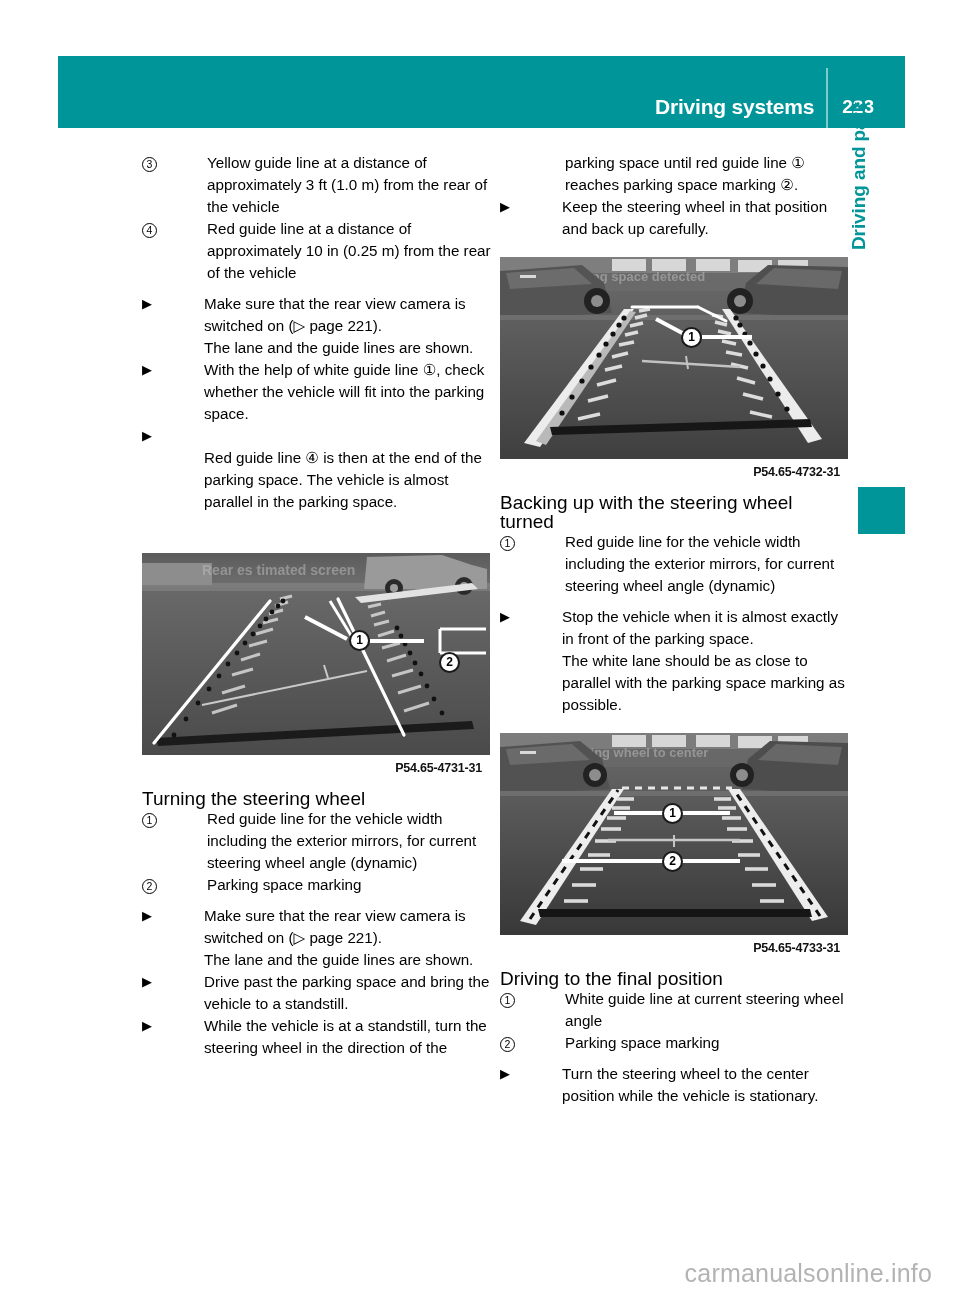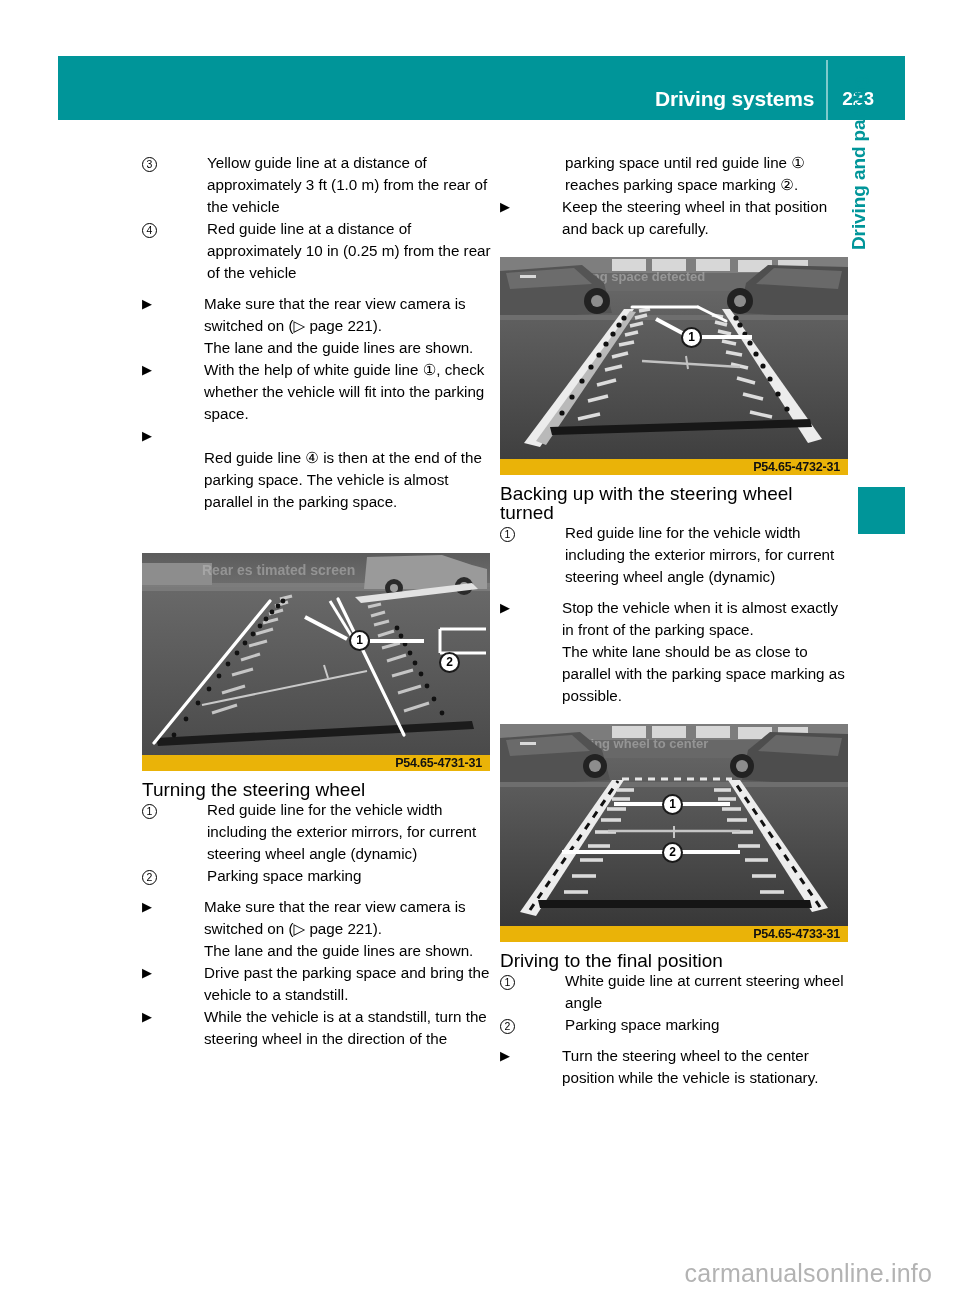--- a/index.html
+++ b/index.html
@@ -10,21 +10,21 @@
     font-family: "Liberation Sans", sans-serif;
     color: #000000;
     position: relative;
     overflow: hidden;
   }
 
   
   .header-bar {
     position: absolute;
     left: 58px; top: 56px;
-    width: 847px; height: 64px;
+    width: 847px; height: 72px;
     background: #009599;
     display: flex;
     align-items: flex-end;
     justify-content: flex-end;
   }
   .header-title {
     color: #ffffff;
     font-size: 21px;
     font-weight: bold;
     letter-spacing: -0.2px;
@@ -138,22 +138,22 @@
   }
   .fig-img {
     width: 348px;
     height: 202px;
     display: block;
     position: relative;
     overflow: hidden;
     background: #6a6a6a;
   }
   .fig-bar {
-    height: 16px;
-    background: #eab308;
+    height: 25px;
+    background: #ffffff;
     display: flex;
     align-items: center;
     justify-content: flex-end;
   }
   .fig-code {
     font-size: 12.5px;
     font-weight: bold;
     color: #111;
     padding-right: 8px;
     letter-spacing: -0.2px;

